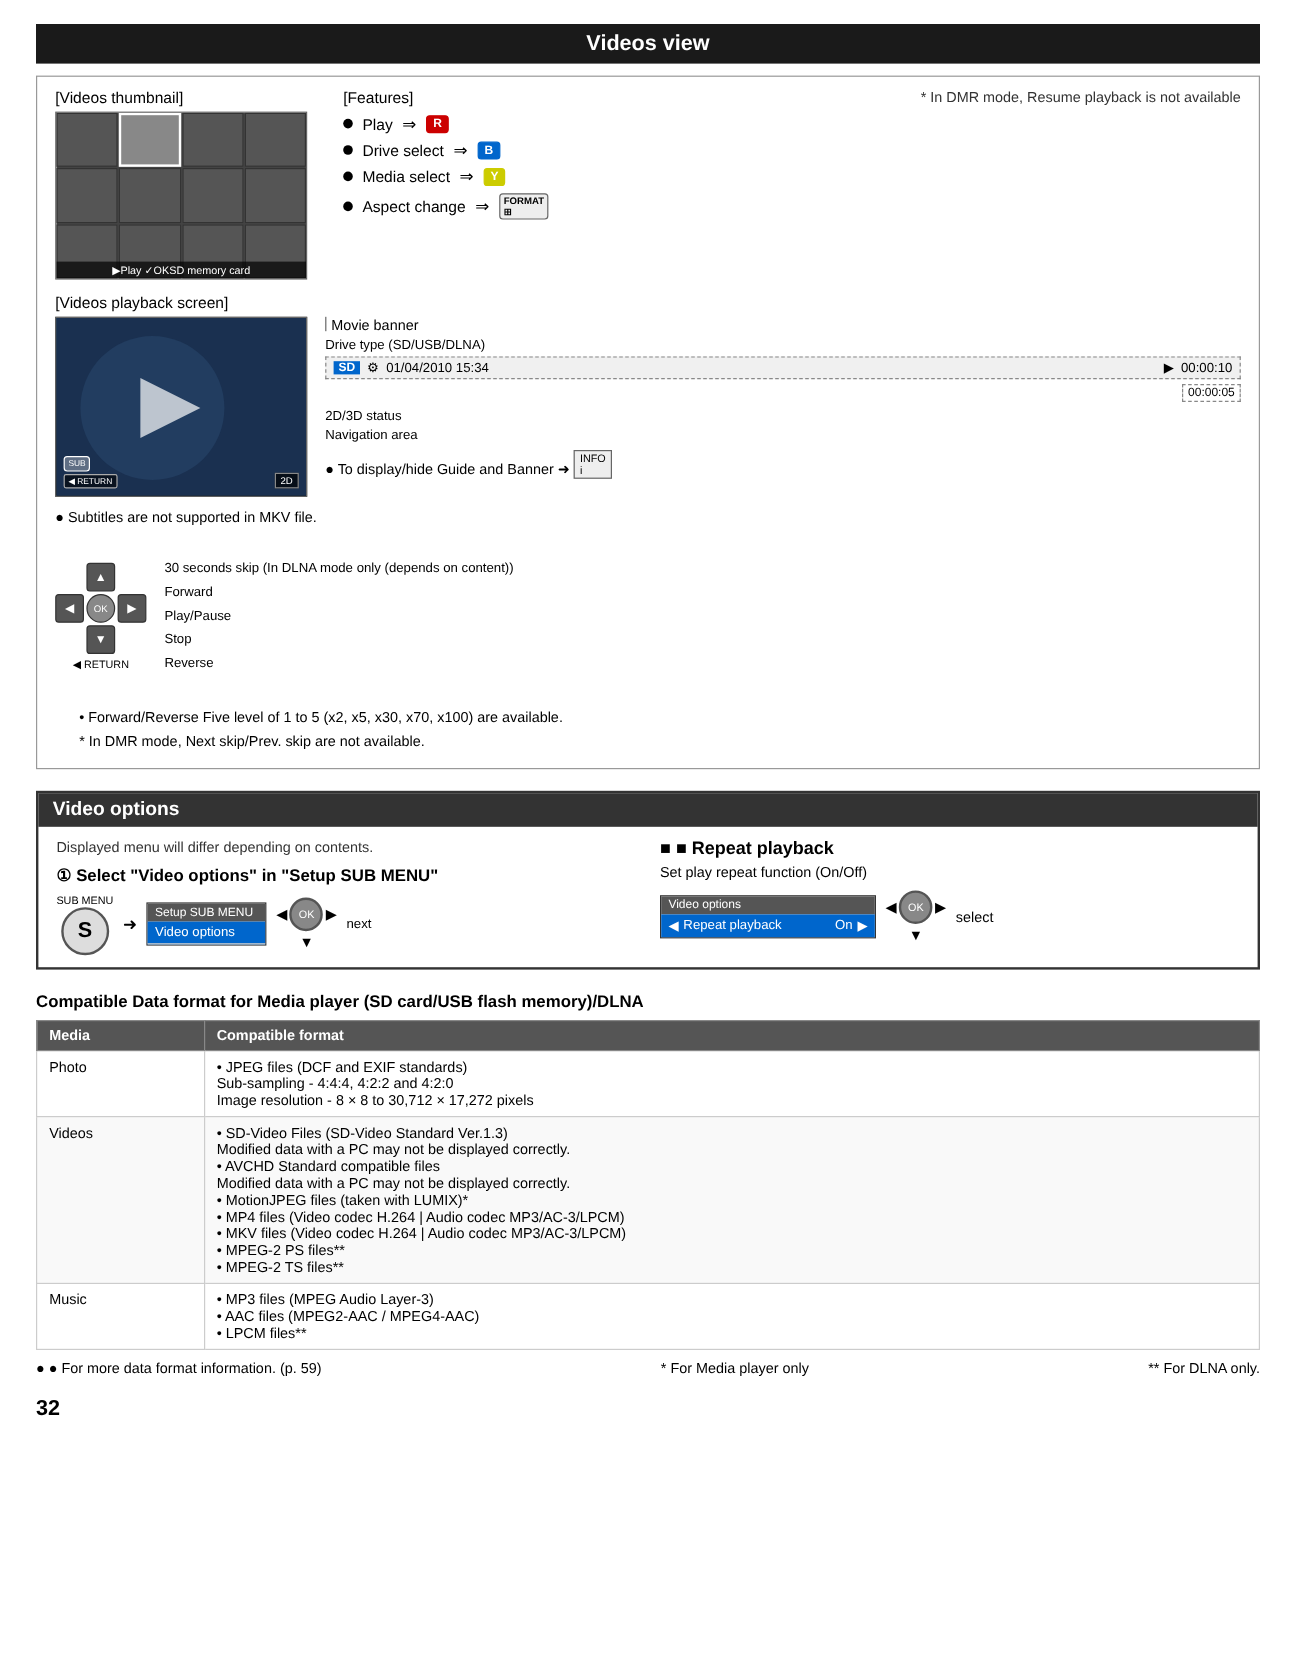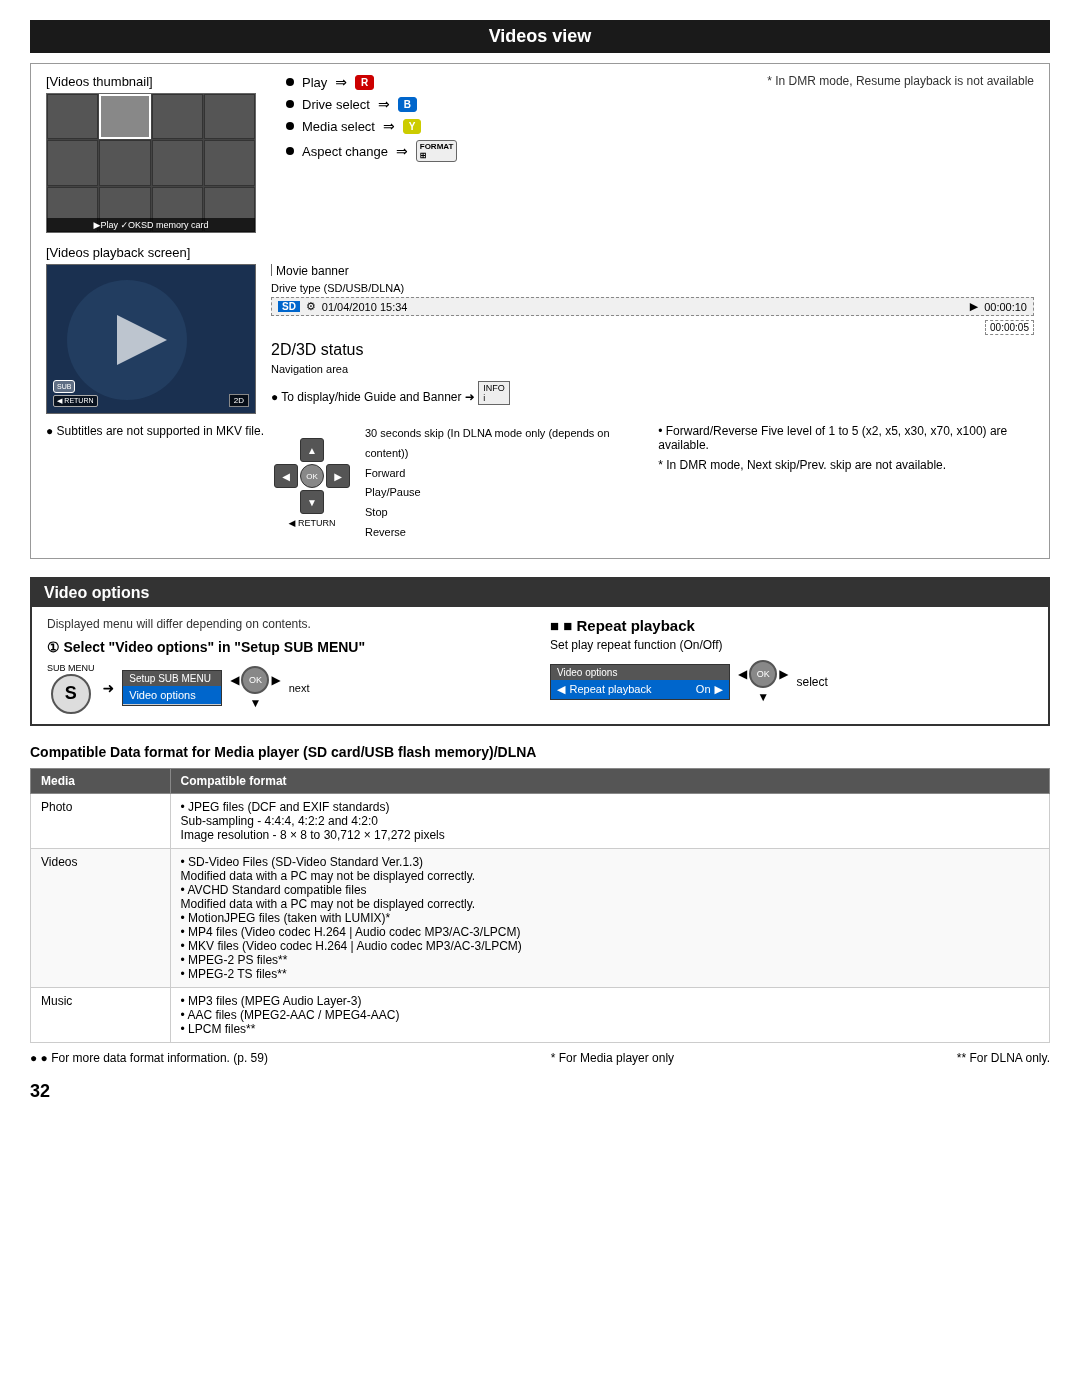--- a/index.html
+++ b/index.html
@@ -235,22 +235,23 @@
       border: 1px dashed #888;
       padding: 1px 4px;
       font-size: 10px;
       display: inline-block;
       margin-left: auto;
     }
 
     
     .nav-area {
       display: flex;
-      gap: 8px;
+      gap: 27px;
       margin-top: 8px;
+      flex-direction: column;
     }
 
     .nav-left {
       width: 220px;
       flex-shrink: 0;
     }
 
     .subtitles-note {
       font-size: 12px;
     }
@@ -549,20 +550,21 @@
           <div class="thumb-cell"></div>
         </div>
         <div class="thumb-bottom-bar">
           <span>▶Play ✓OK</span>
           <span>SD memory card</span>
         </div>
       </div>
     </div>
 
     <div class="features-section">
+      <div class="features-label">[Features]</div>
 
       <div class="feature-item">
         <div class="bullet"></div>
         <span>Play</span>
         <span class="arrow">⇒</span>
         <span class="button-icon red">R</span>
       </div>
 
       <div class="feature-item">
         <div class="bullet"></div>
@@ -627,21 +629,21 @@
         <span style="flex:1;"></span>
         <span>▶</span>
         <span style="margin-left:auto;">00:00:10</span>
       </div>
 
       <div style="display:flex;margin-bottom:6px;">
         <div class="elapsed-box">00:00:05</div>
       </div>
 
 
-      <div style="font-size:16px;margin-bottom:4px;">2D/3D status</div>
+      <div style="font-size:11px;margin-bottom:4px;">2D/3D status</div>
 
       <div style="font-size:11px;margin-bottom:4px;">Navigation area</div>
 
       <div class="info-note">
         <span>● To display/hide Guide and Banner ➜</span>
         <span class="info-btn-inline">INFO<br>i</span>
       </div>
 
     </div>
   </div>

